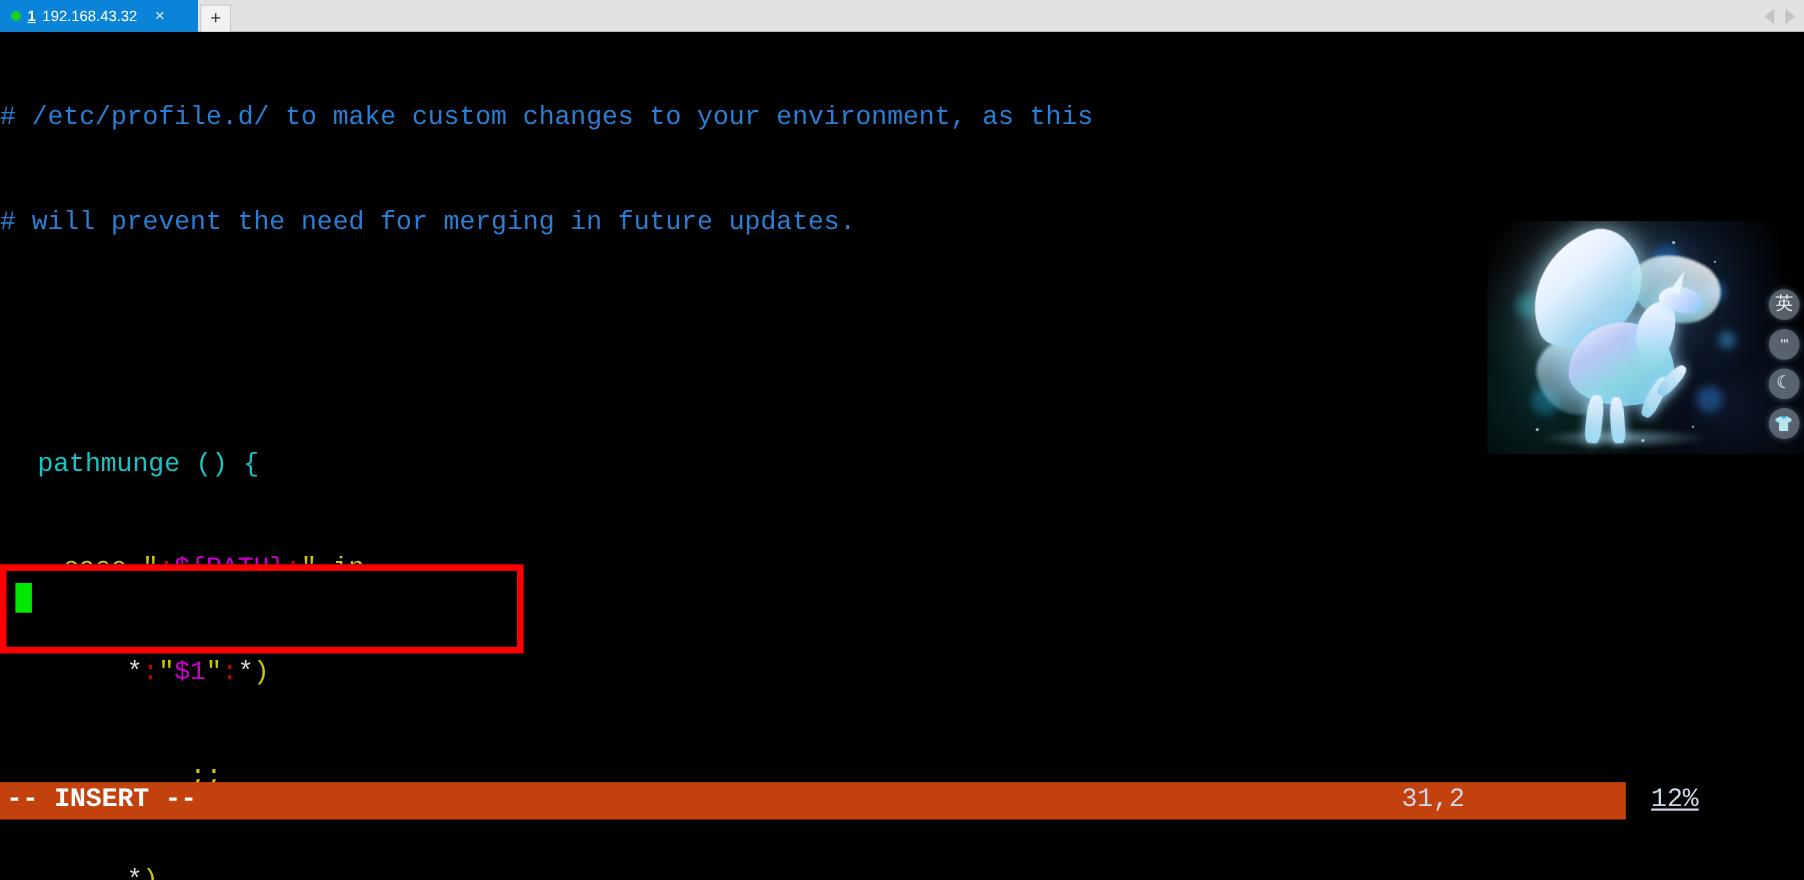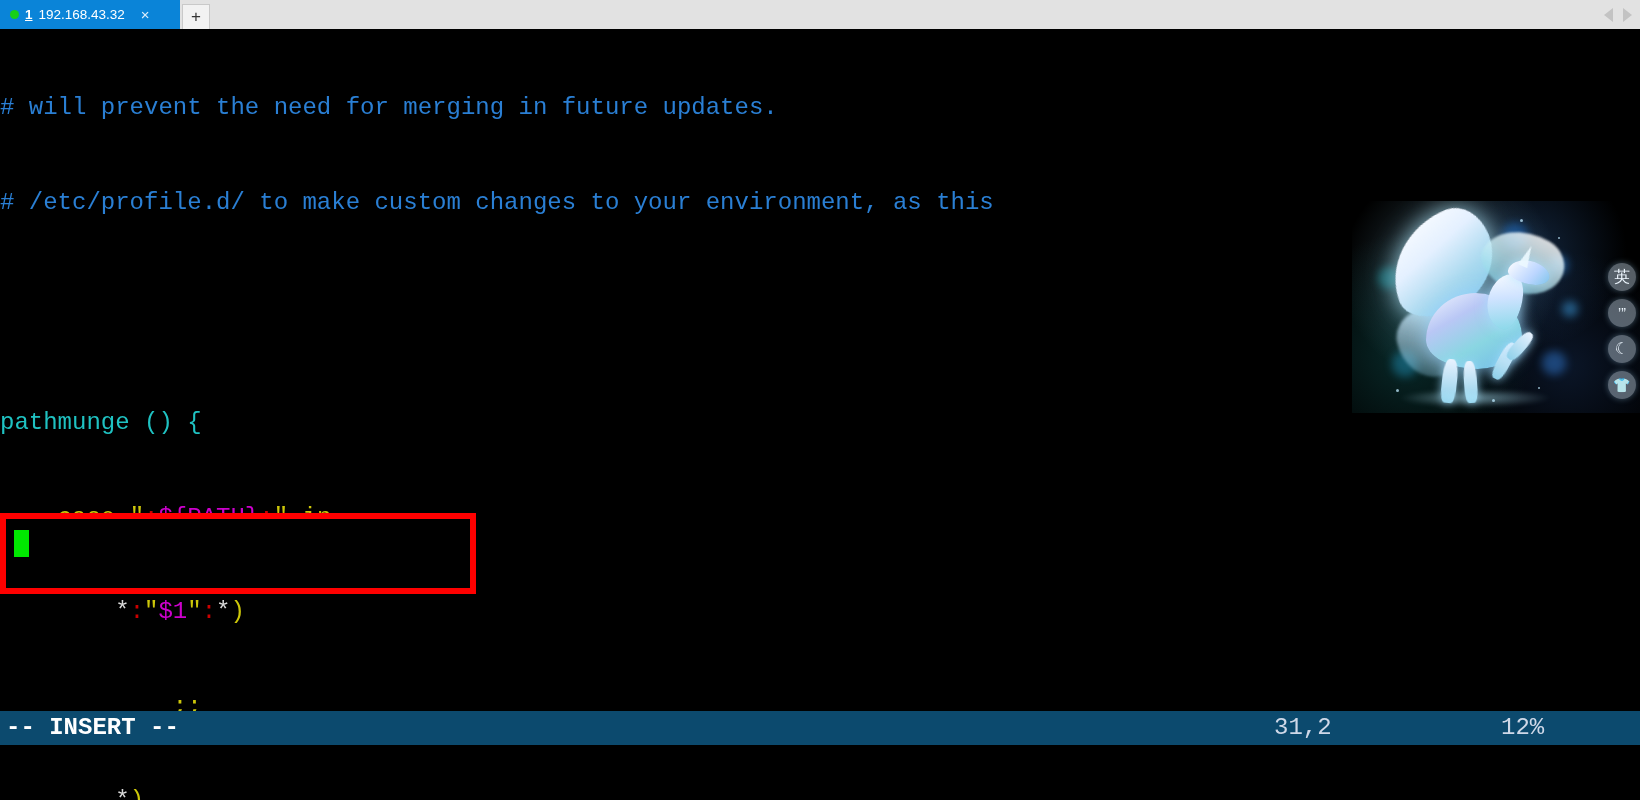--- a/index.html
+++ b/index.html
@@ -114,21 +114,21 @@
     font-family: "Liberation Mono", "DejaVu Sans Mono", monospace;
     font-size: 24px;
     line-height: 31.5px;
     white-space: pre;
     letter-spacing: 0px;
   }
   .ln { height: 31.5px; white-space: pre; }
 
   
   .c-comment { color: #2a7fd4; }      
-  .c-func    { color: #1fc2c2; }      
+  .c-func    { color: #1fc2c2; margin-left: 34px; }      
   .c-kw      { color: #cdc709; }      
   .c-str     { color: #cdc709; }      
   .c-var     { color: #cc00cc; }      
   .c-sep     { color: #cc0000; }      
   .c-plain   { color: #d8d8d8; }      
 
   
   .annotation-box {
     position: absolute;
     left: 0px;
@@ -148,47 +148,48 @@
     height: 27px;
     background: #00e800;
     z-index: 7;
   }
 
   
   .statusline {
     position: absolute;
     left: 0;
     top: 682px;
-    width: 1640px;
+    width: 1478px;
     height: 34px;
     font-family: "Liberation Mono", "DejaVu Sans Mono", monospace;
     font-size: 24px;
     line-height: 34px;
     color: #ffffff;
-    background: #0c4a6e;
+    background: #c2410c;
     z-index: 8;
   }
   .status-mode {
     position: absolute;
     left: 6px; top: 0;
     font-weight: bold;
     color: #ffffff;
     white-space: pre;
   }
   .status-pos {
     position: absolute;
     left: 1274px; top: 0;
     color: #cfd8e8;
     white-space: pre;
   }
   .status-pct {
     position: absolute;
     left: 1501px; top: 0;
     color: #cfd8e8;
     white-space: pre;
+    text-decoration: underline;
   }
 
   
   .ime-panel {
     position: absolute;
     left: 1352px;
     top: 172px;
     width: 288px;
     height: 212px;
     z-index: 9;
@@ -343,22 +344,22 @@
   <div class="tabstrip-spacer"></div>
   <div class="tab-scrollers">
     <span class="scroll-arrow scroll-left"></span>
     <span class="scroll-arrow scroll-right"></span>
   </div>
 </div>
 
 <div class="terminal">
 
   <div class="code">
+    <div class="ln"><span class="c-comment"># /etc/profile.d/ to make custom changes to your environment, as this</span></div>
     <div class="ln"><span class="c-comment"># will prevent the need for merging in future updates.</span></div>
-    <div class="ln"><span class="c-comment"># /etc/profile.d/ to make custom changes to your environment, as this</span></div>
     <div class="ln"><span class="c-plain"></span></div>
 
     <div class="ln"><span class="c-func">pathmunge () {</span></div>
     <div class="ln"><span class="c-kw">    case </span><span class="c-str">"</span><span class="c-sep">:</span><span class="c-var">${PATH}</span><span class="c-sep">:</span><span class="c-str">"</span><span class="c-kw"> in</span></div>
     <div class="ln"><span class="c-plain">        *</span><span class="c-sep">:</span><span class="c-str">"</span><span class="c-var">$1</span><span class="c-str">"</span><span class="c-sep">:</span><span class="c-plain">*</span><span class="c-kw">)</span></div>
     <div class="ln"><span class="c-kw">            ;;</span></div>
     <div class="ln"><span class="c-plain">        *</span><span class="c-kw">)</span></div>
     
     
     

